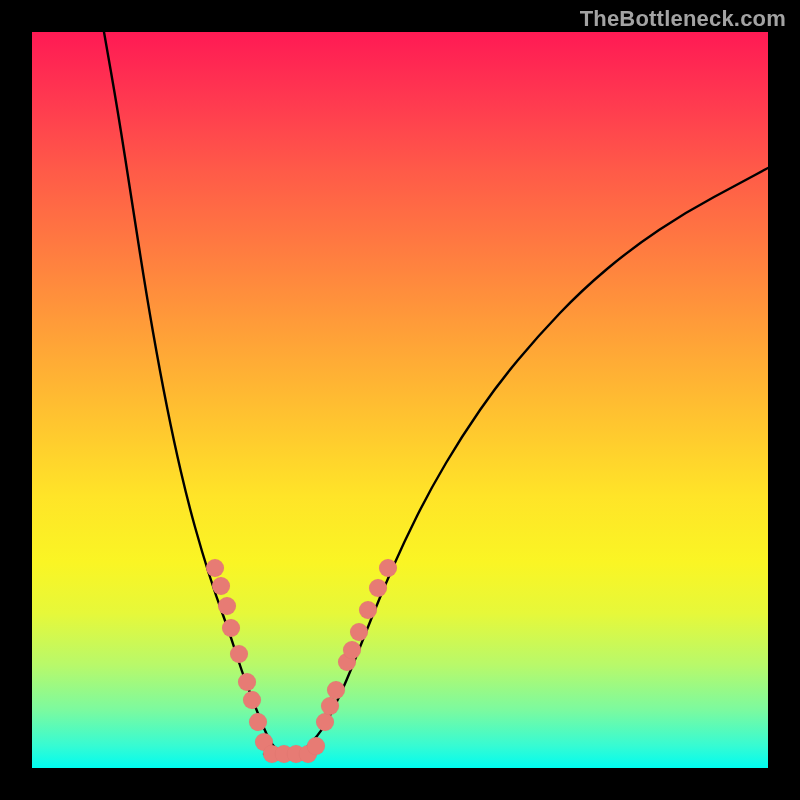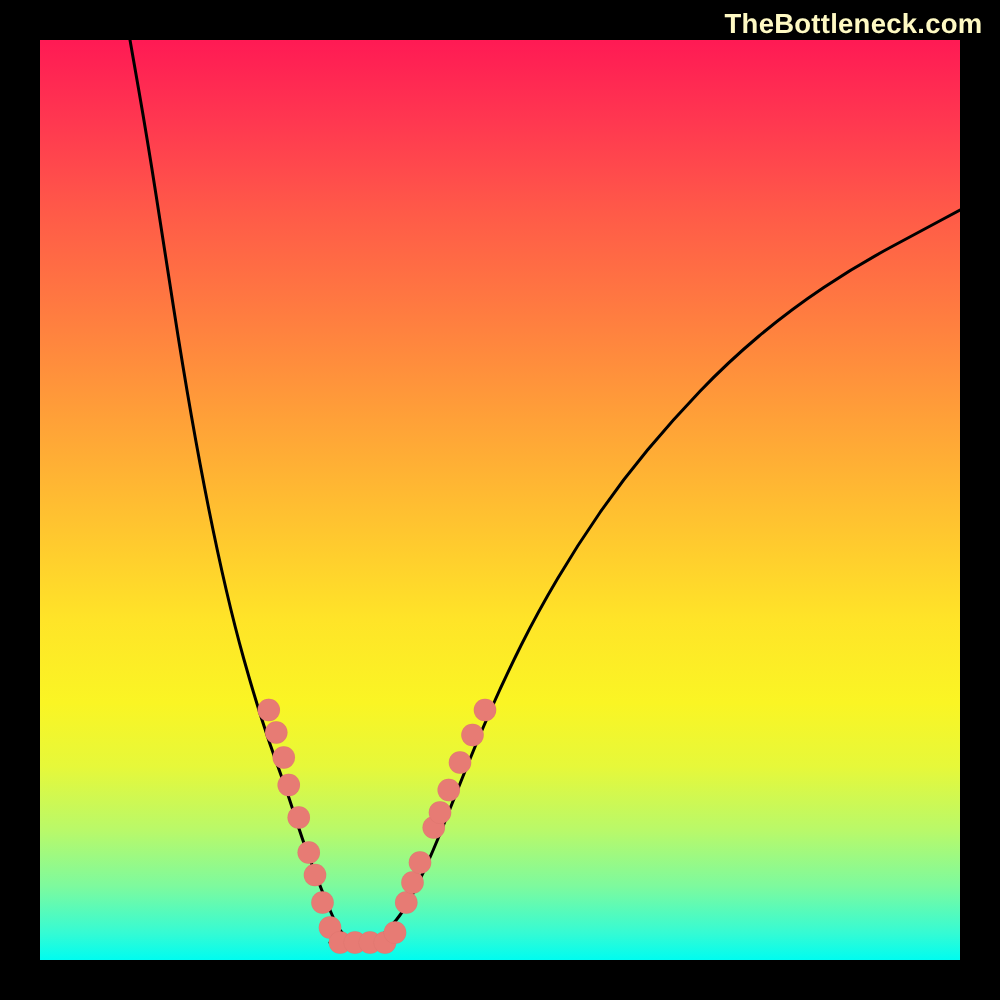--- a/index.html
+++ b/index.html
@@ -38,21 +38,21 @@
       #7dfa9e 92%,
       #36fbd3 97%,
       #00fcf0 100%
     );
   }
   .attribution {
     position: absolute;
     top: 6px;
     right: 14px;
     font-size: 22px;
-    color: #fef9c3;
+    color: #a3a3a3;
     font-weight: 600;
     letter-spacing: 0.2px;
     z-index: 20;
     user-select: none;
   }
   svg.curve-layer {
     position: absolute;
     left: 0;
     top: 0;
     width: 736px;

